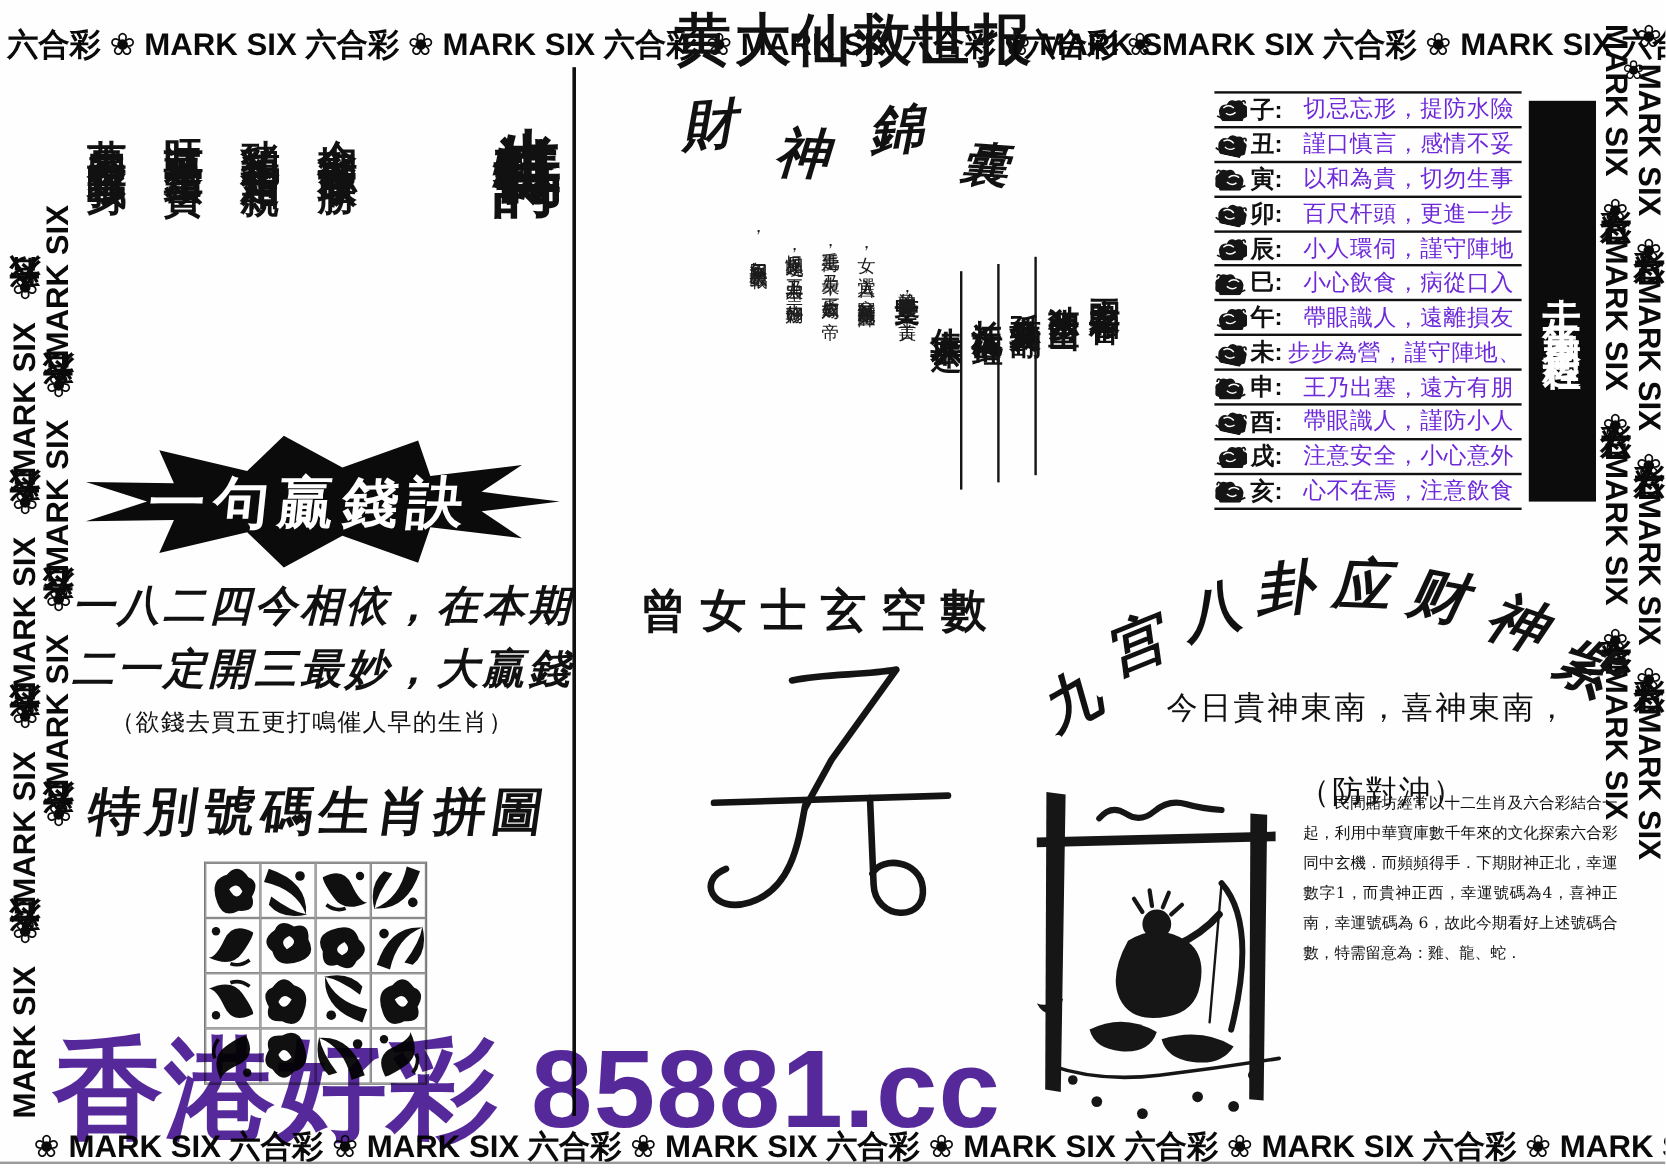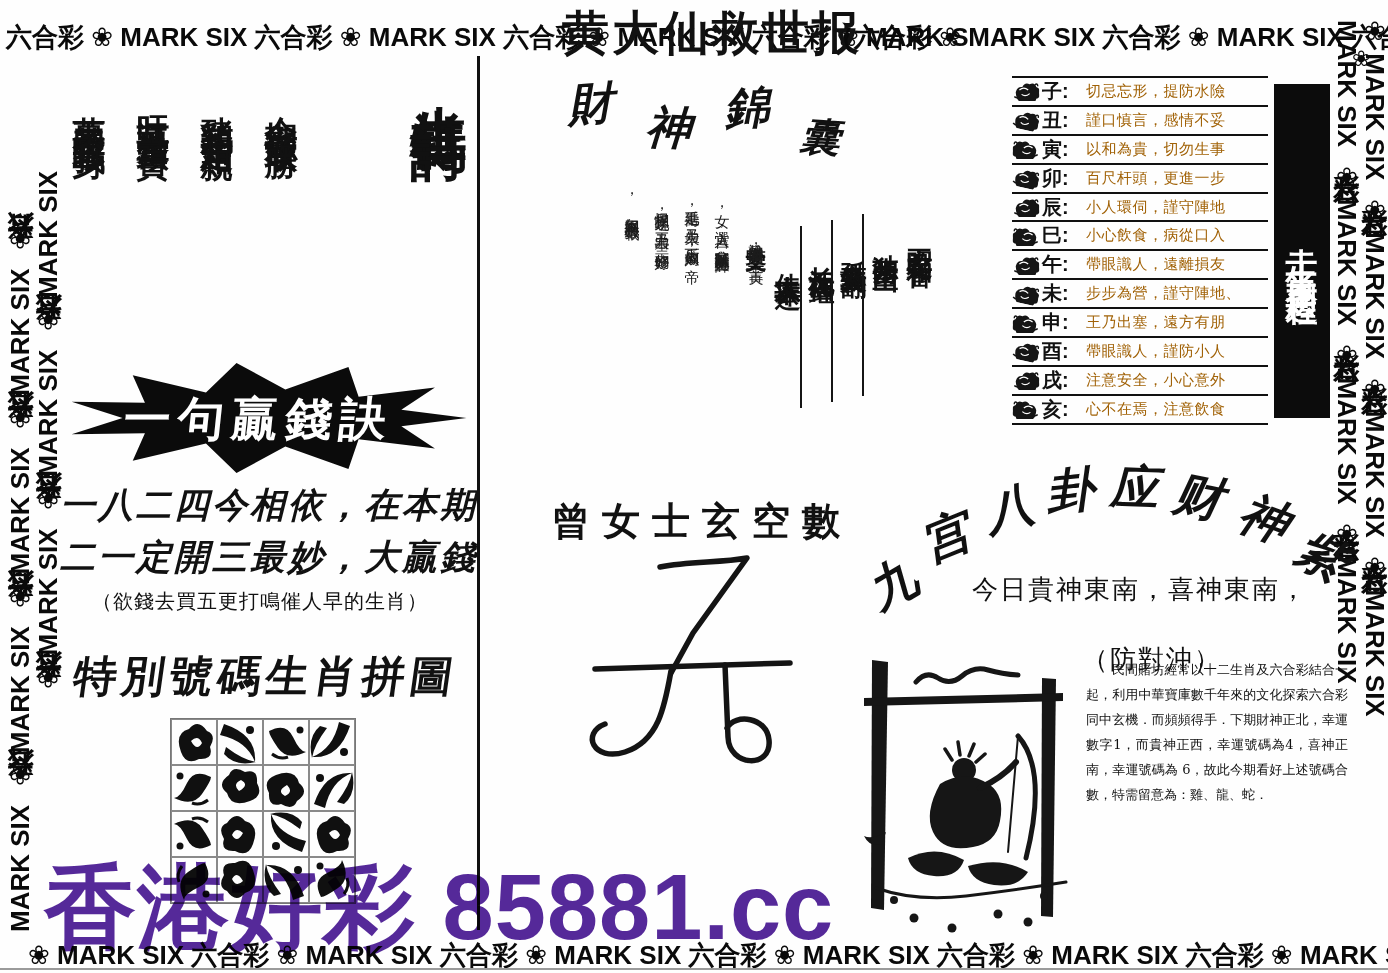--- a/index.html
+++ b/index.html
@@ -38,21 +38,21 @@
   .riddle-text{font-size:24px;letter-spacing:3px;color:#3a3a3a;white-space:nowrap;}
   
   .ztable{width:256px;border-top:2px solid #111;}
   .zrow{height:26.9px;display:flex;align-items:center;border-bottom:2px solid #111;}
   .zicon{width:30px;height:24px;flex:0 0 30px;}
   .zicon svg{width:28px;height:22px;}
   .zrow:nth-child(2n) .zicon svg{transform:rotate(12deg);}
   .zrow:nth-child(3n) .zicon svg{transform:scaleX(-1);}
   .zbranch{width:44px;font-size:20px;font-weight:700;
            font-family:"Liberation Sans","DejaVu Sans",sans-serif;}
-  .zfortune{font-size:15px;color:#a16207;white-space:nowrap;letter-spacing:0.5px;}
+  .zfortune{font-size:19px;color:#6d28d9;white-space:nowrap;letter-spacing:0.5px;}
   .banner{background:#0c0c0c;color:#fff;display:flex;align-items:center;justify-content:center;}
   .banner span{writing-mode:vertical-rl;text-orientation:upright;font-size:32px;
                letter-spacing:7px;font-weight:600;}
   .bagua-char{font-size:48px;font-weight:800;font-style:italic;}
   .bagua-line{font-size:26px;letter-spacing:2px;white-space:nowrap;}
   .article{font-size:13px;line-height:1.92;text-align:justify;text-indent:2em;color:#111;}
   
   .watermark{font-size:92px;font-weight:900;letter-spacing:1px;white-space:nowrap;
              font-family:"Liberation Sans","DejaVu Sans",sans-serif;
              mix-blend-mode:multiply;opacity:.95;z-index:50;}
@@ -218,21 +218,21 @@
   <div class="abs vline" style="left:800px;top:226px;height:182px;"></div>
 
   <div class="abs vcol" style="left:742px;top:232px;height:240px;">
     <span class="comm-intro">鑒文</span><span class="comm-col">說的是宋漢王昭君，古美</span>
   </div>
   <div class="abs vcol comm-col" style="left:712px;top:202px;height:280px;">女，選入宮，家貧無以賄御苑畫師</div>
   <div class="abs vcol comm-col" style="left:682px;top:198px;height:280px;">毛延壽，乃失幸，后下嫁匈奴，帝</div>
   <div class="abs vcol comm-col" style="left:652px;top:200px;height:280px;">恨相見之晚，王乃出塞，兩朝修好</div>
   <div class="abs vcol comm-col" style="left:622px;top:190px;height:280px;">，匈奴因息兵弋數十載</div>
 
-  <div class="abs xuankong" style="left:534px;top:496px;margin-left:18px;">曾女士玄空數</div>
+  <div class="abs xuankong" style="left:534px;top:484px;">曾女士玄空數</div>
 
   <div class="abs" style="left:575px;top:555px;">
     <svg width="220" height="250" viewBox="0 0 220 250" fill="none" stroke="#141414" stroke-width="5.5" stroke-linecap="round" stroke-linejoin="round">
       <path d="M85,12 C115,6 145,8 172,3 L118,78 L96,118"></path>
       <path d="M20,114 L215,108"></path>
       <path d="M96,116 C90,150 84,186 50,197 C18,207 6,178 30,169"></path>
       <path d="M150,110 L153,182 C154,212 197,214 194,185 C192,162 160,158 152,173"></path>
     </svg>
   </div>
 

